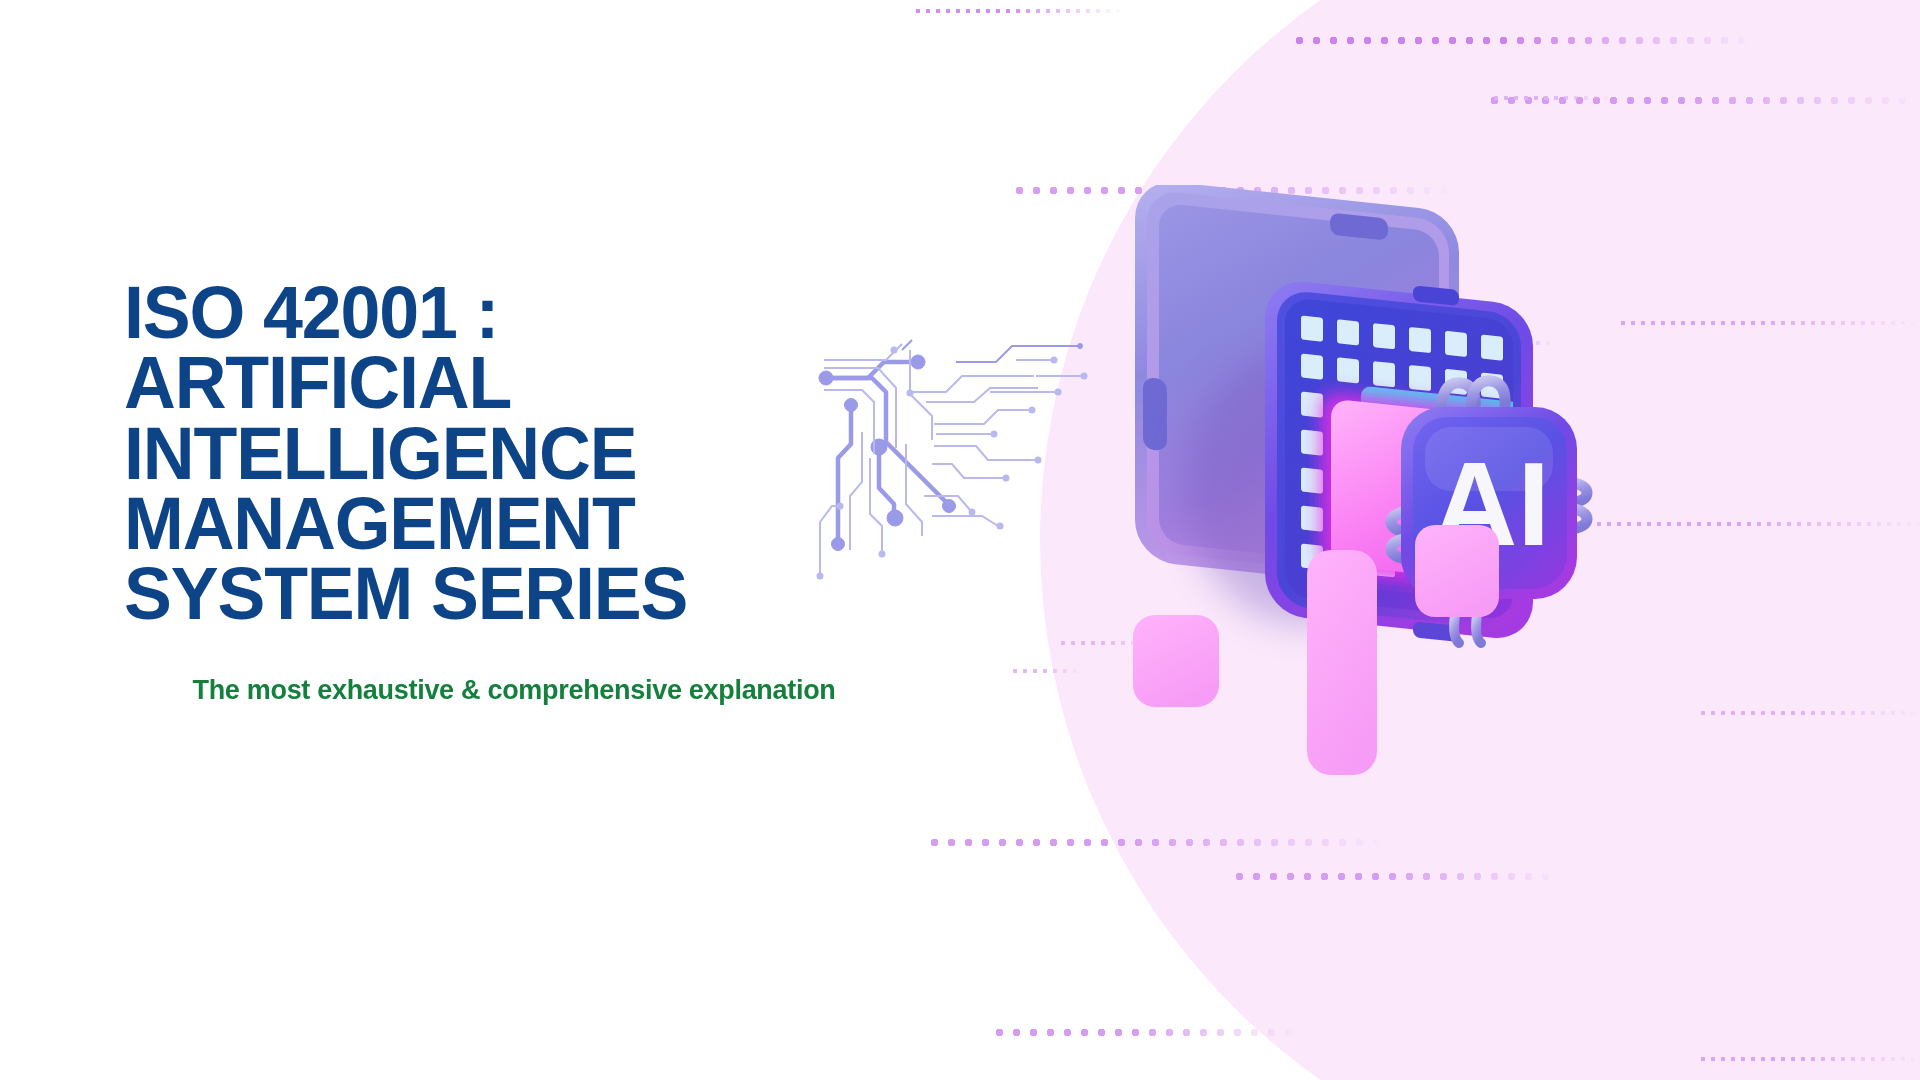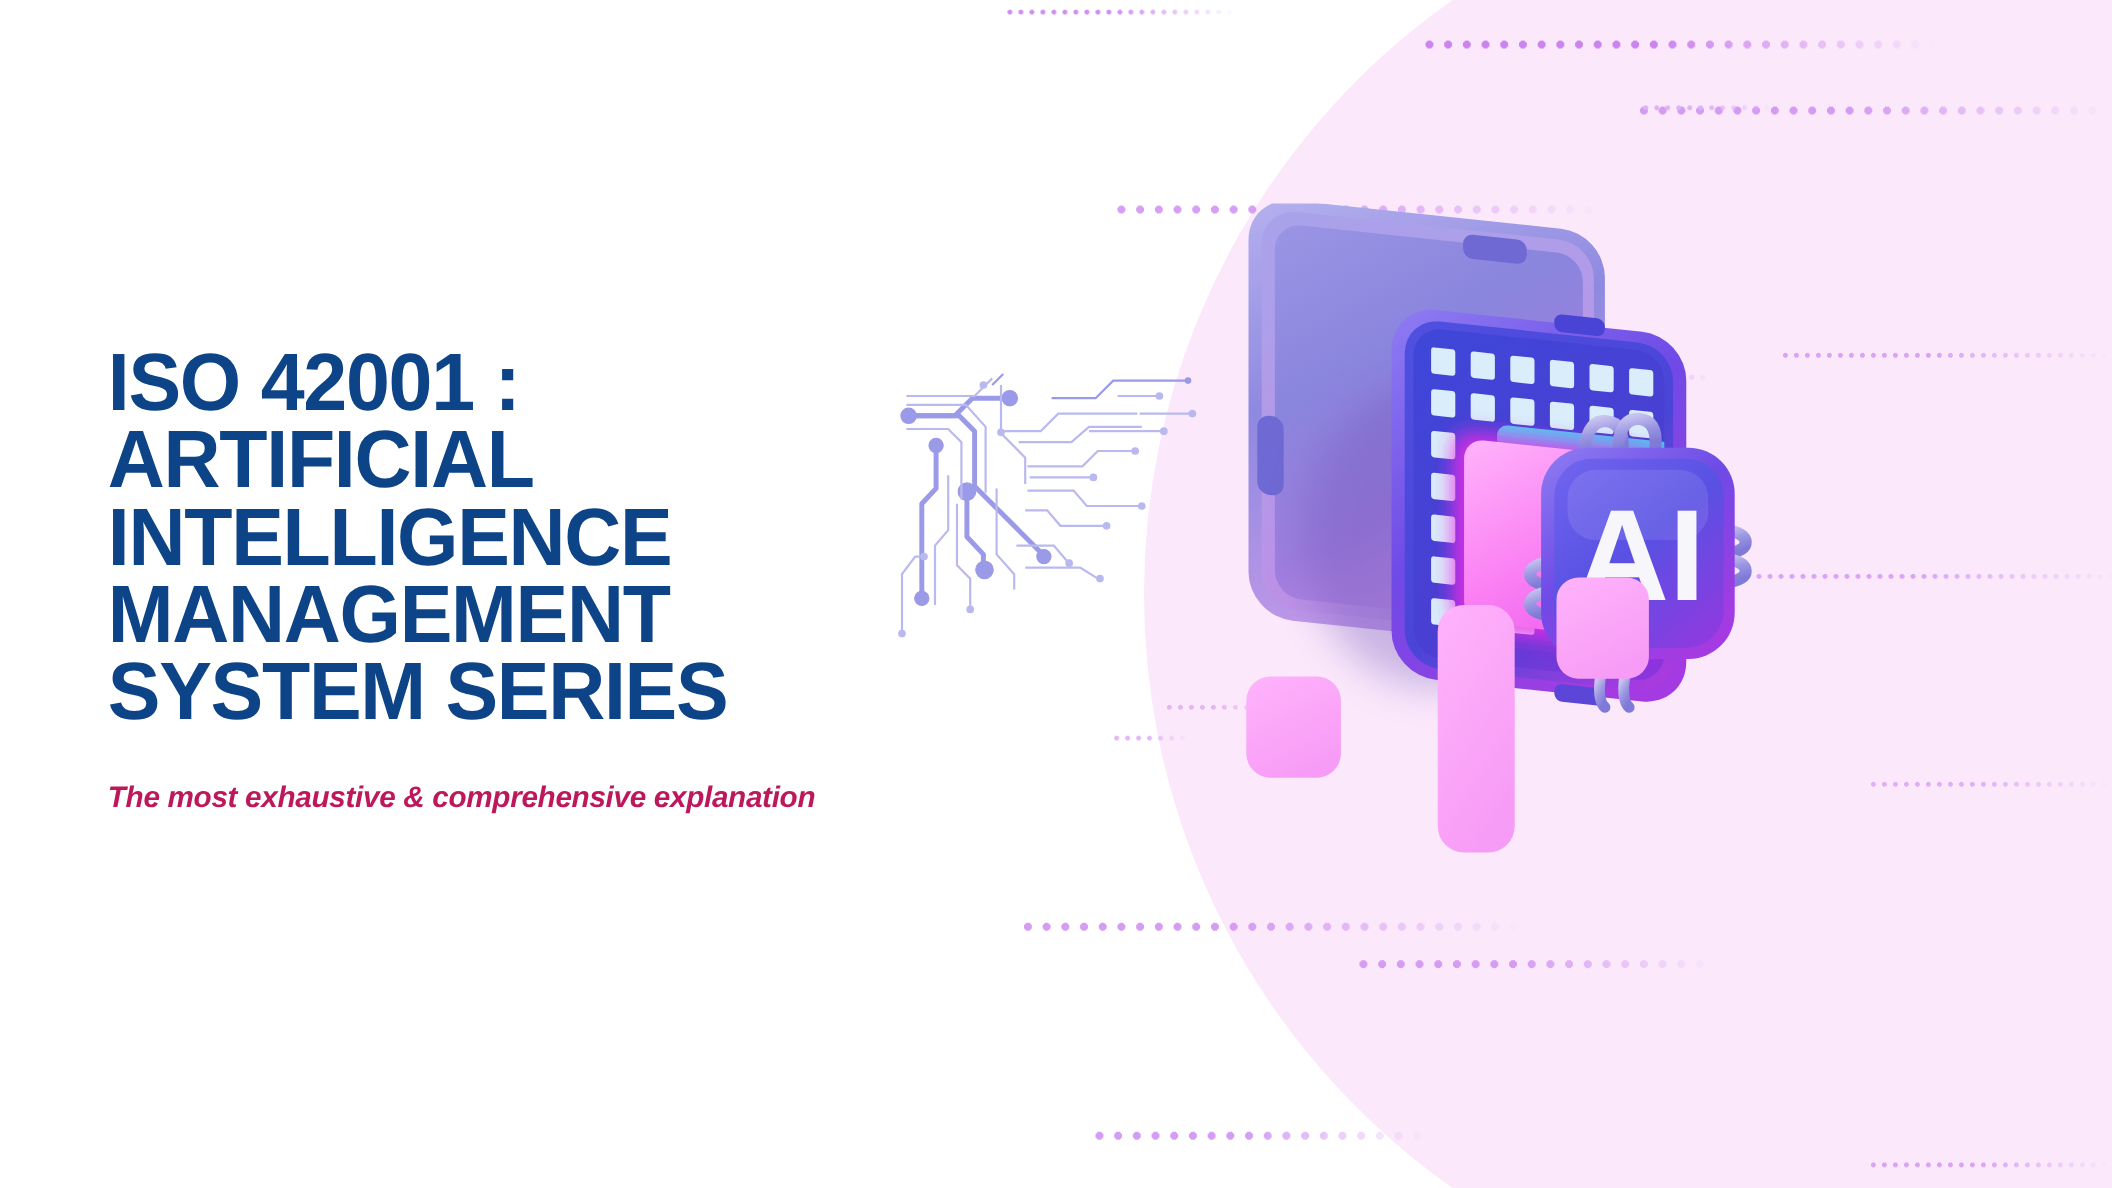--- a/index.html
+++ b/index.html
@@ -47,47 +47,46 @@
 
   
   .circuit { position: absolute; z-index: 2; }
 
   
   .illustration { position: absolute; z-index: 3; }
 
   
   .text-block {
     position: absolute;
-    left: 98px;
+    left: 124px;
     top: 278px;
     z-index: 5;
     width: 780px;
-    margin-top: 35px;
   }
   .headline {
     color: #0d4487;
     font-family: "Liberation Sans", sans-serif;
     font-weight: 700;
     font-size: 74px;
     line-height: 0.95;
     letter-spacing: -1.2px;
     text-transform: uppercase;
     transform: scaleX(0.97);
     transform-origin: left top;
   }
   .headline .ln { display: block; white-space: nowrap; }
   .subtitle {
     margin-top: 46px;
-    color: #be185d;
+    color: #15803d;
     font-family: "Liberation Sans", sans-serif;
     font-weight: 700;
-    font-style: italic;
     font-size: 27px;
     letter-spacing: -0.3px;
     white-space: nowrap;
+    text-align: center;
   }
 </style>
 </head>
 <body>
 
 <div id="slide">
 
   <div class="bg-blob"></div>
 
   <div id="dot-layer">

